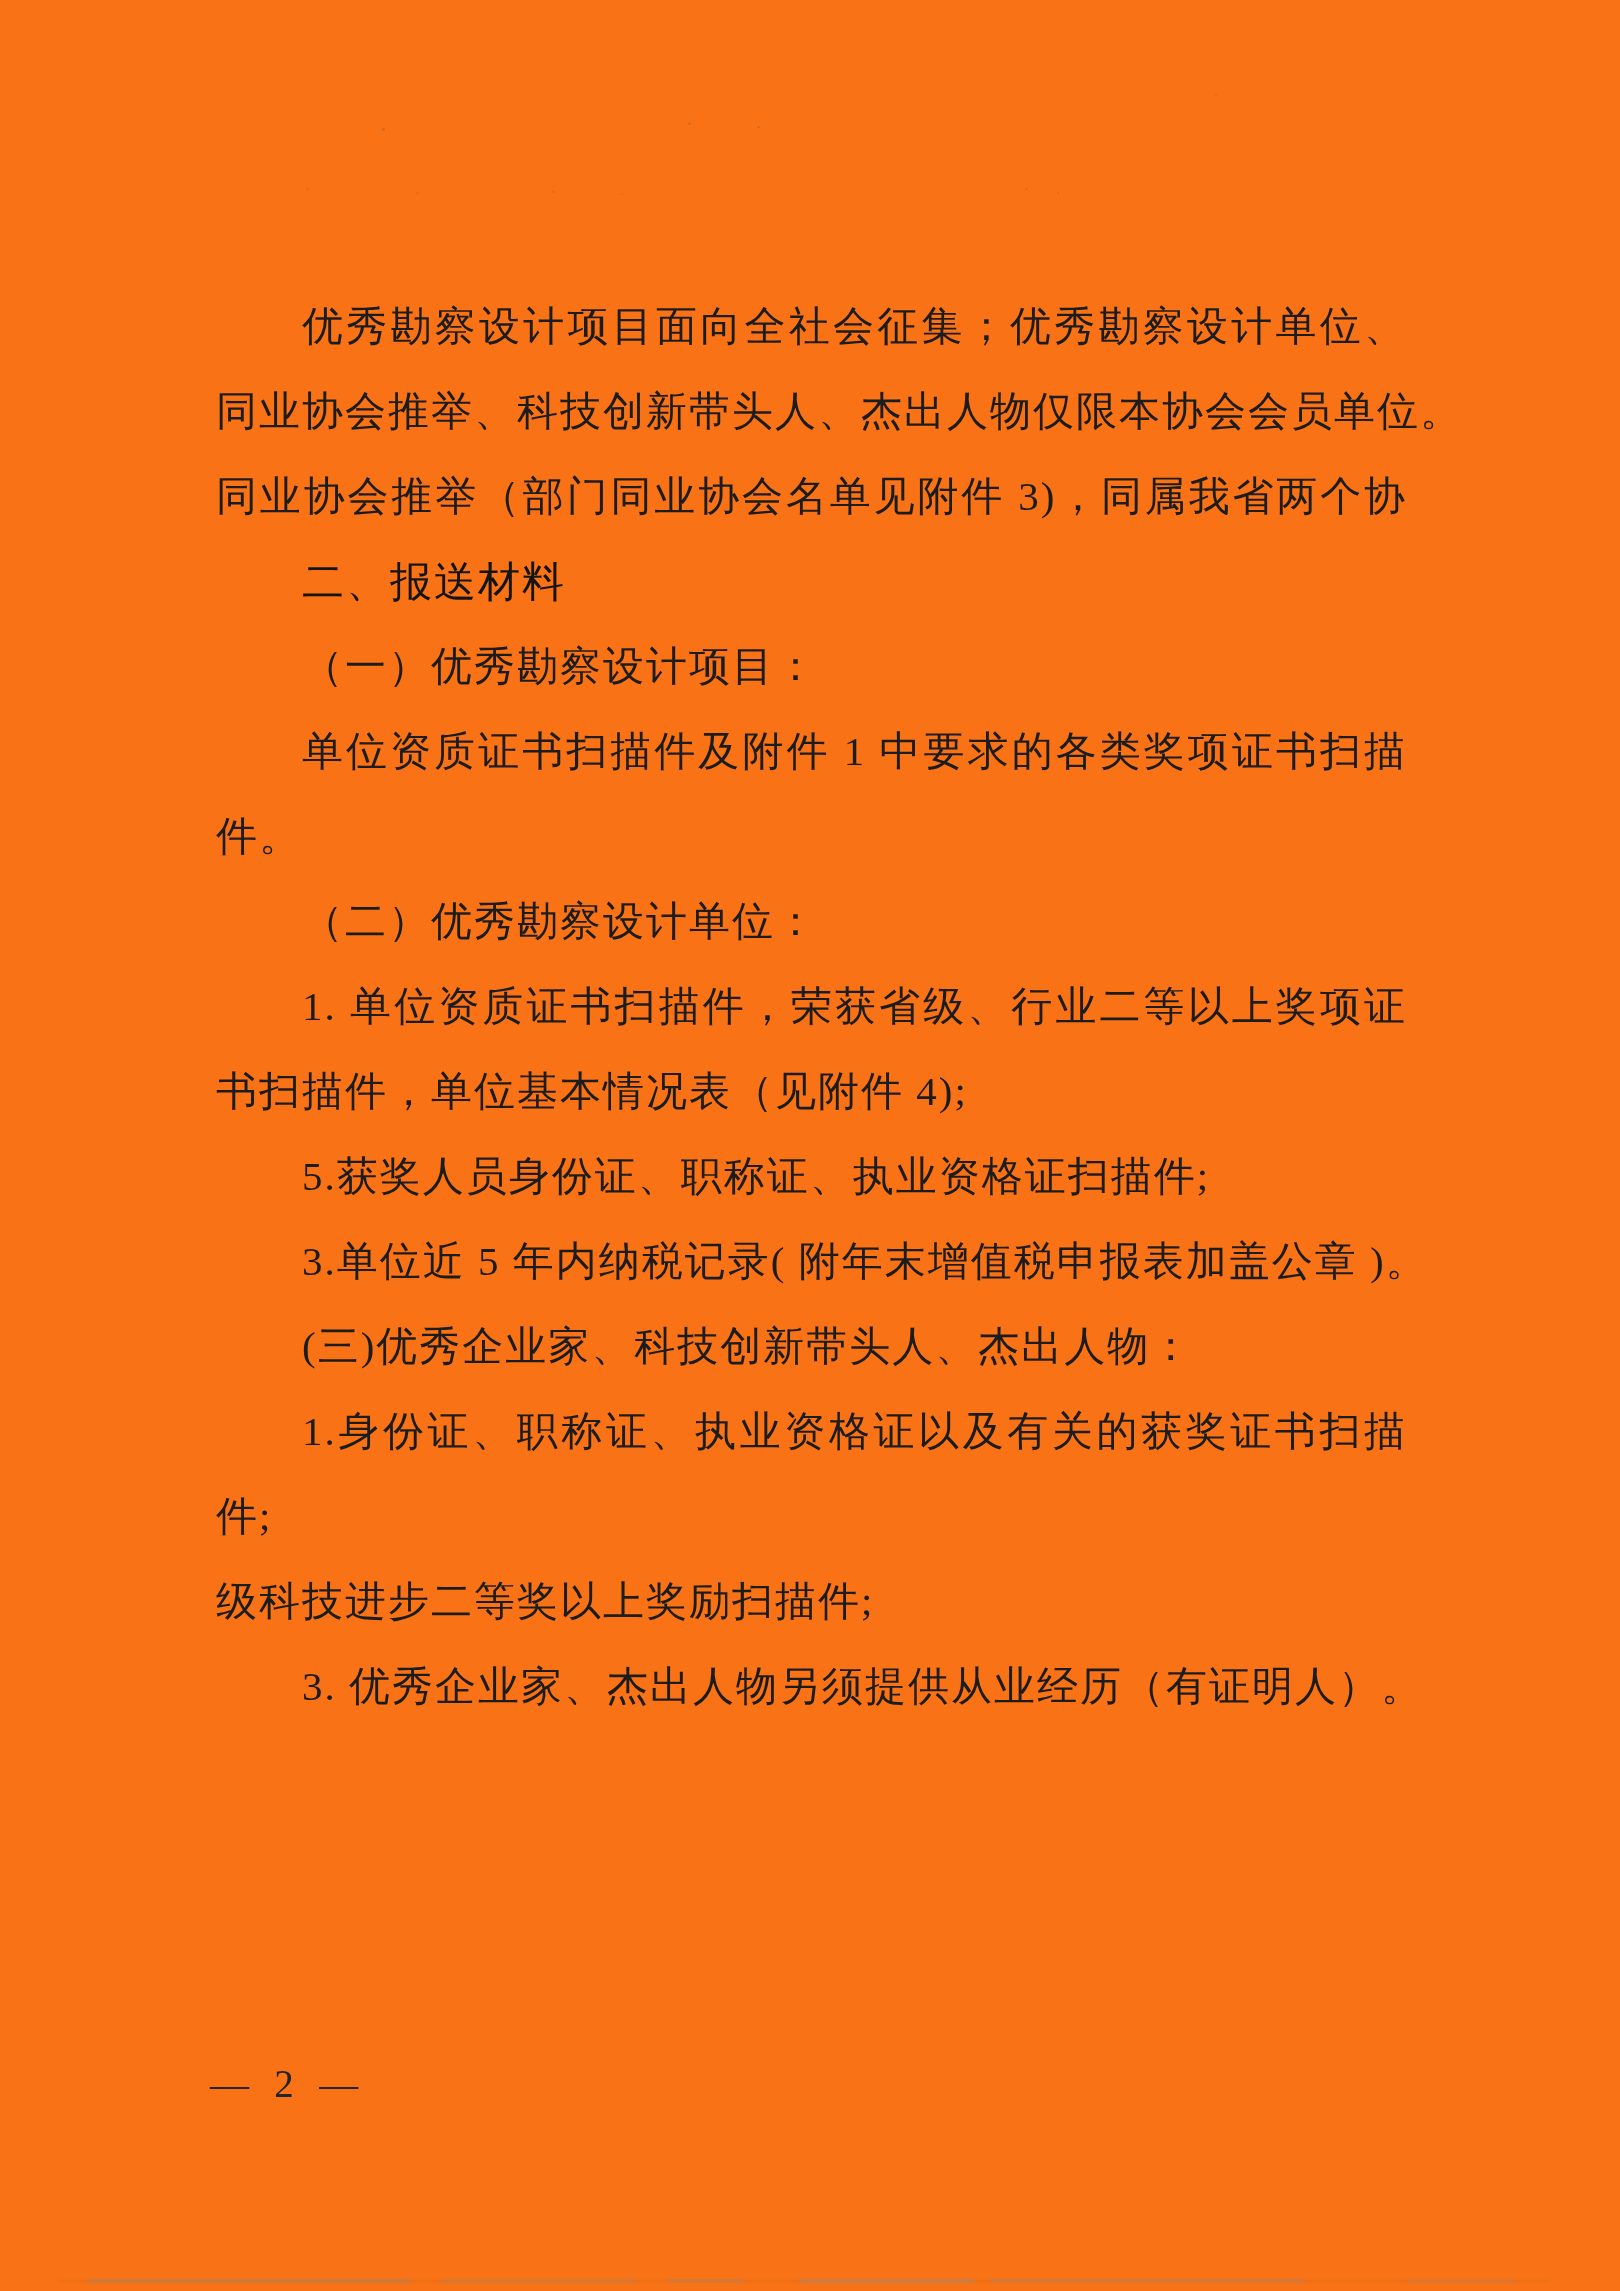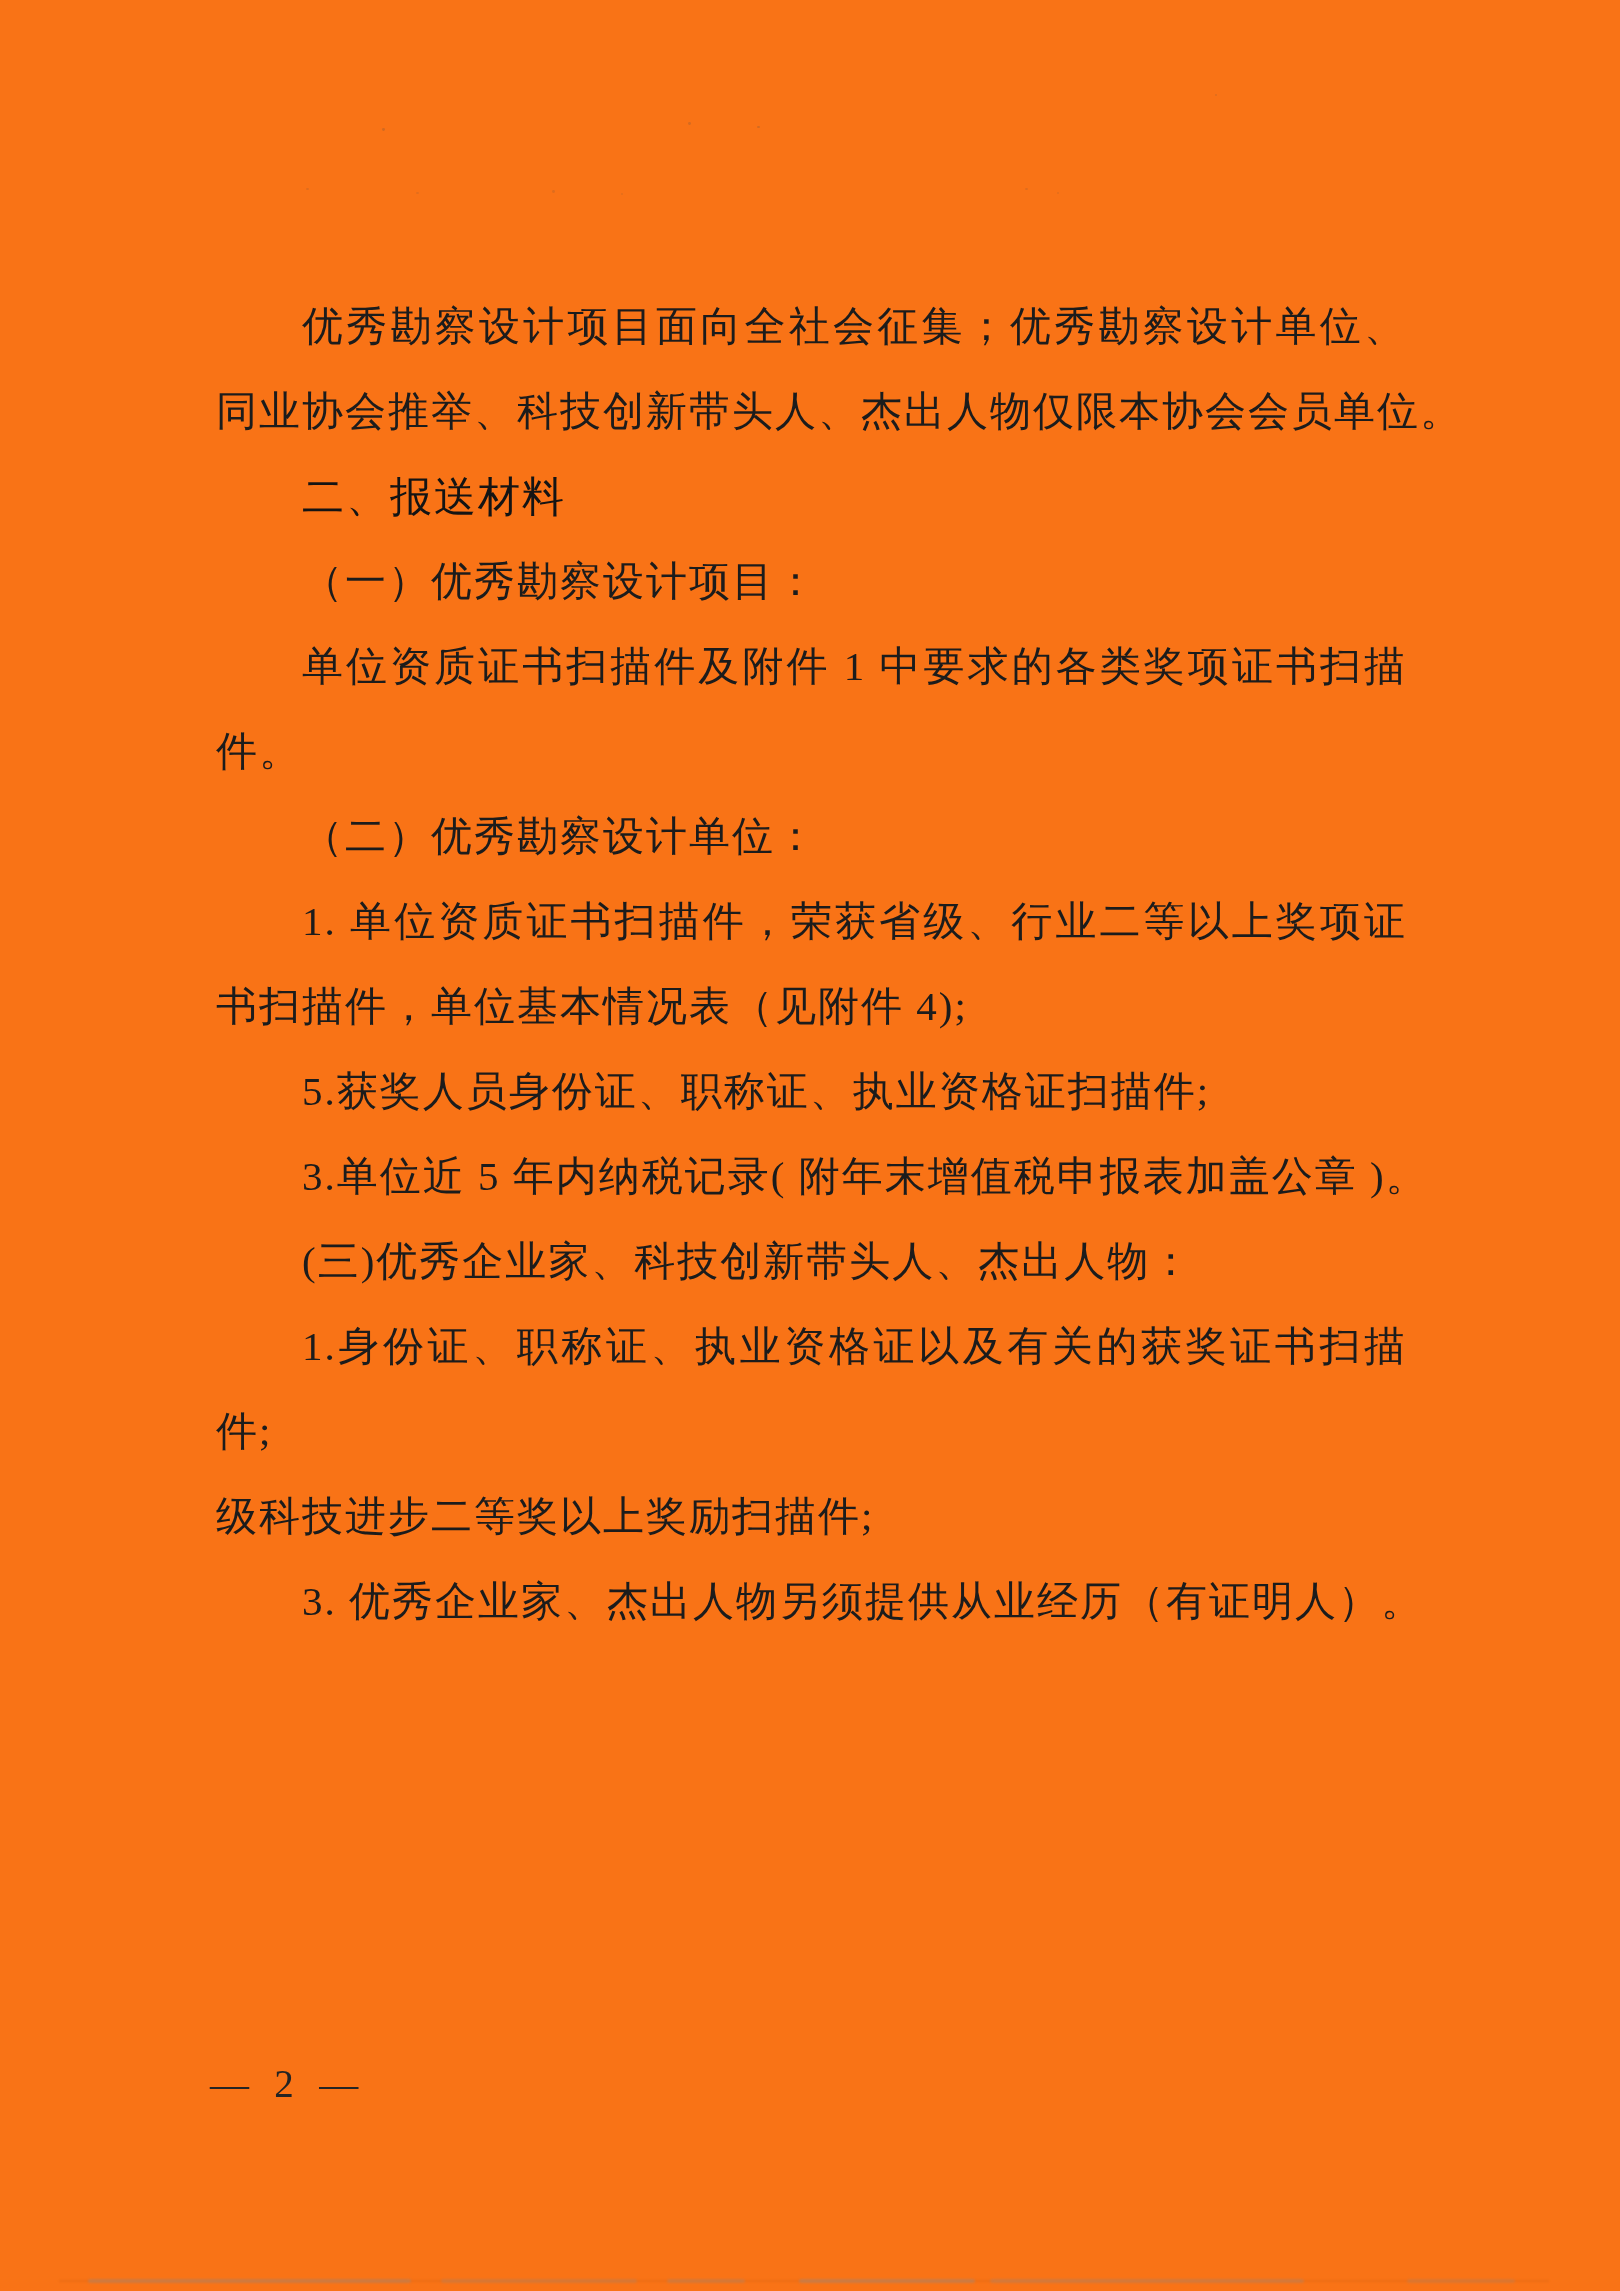--- a/index.html
+++ b/index.html
@@ -95,20 +95,21 @@
   <div class="speck" style="left:306px;top:188px;width:2.9px;height:2px;opacity:.14"></div>
   <div class="speck" style="left:416px;top:192px;width:2.9px;height:2px;opacity:.13"></div>
   <div class="speck" style="left:552px;top:190px;width:2.9px;height:2.9px;opacity:.15"></div>
   <div class="speck" style="left:621px;top:193px;width:2px;height:2px;opacity:.13"></div>
   <div class="speck" style="left:1025px;top:188px;width:2.9px;height:2px;opacity:.14"></div>
   <div class="speck" style="left:1057px;top:192px;width:2px;height:2px;opacity:.13"></div>
 
   <div class="body-text">
     <div class="ln ind jst">优秀勘察设计项目面向全社会征集；优秀勘察设计单位、</div>
     <div class="ln">同业协会推举、科技创新带头人、杰出人物仅限本协会会员单位。</div>
+    <div class="ln jst">同业协会推举（部门同业协会名单见附件 3)，同属我省两个协</div>
     <div class="ln ind hd">二、报送材料</div>
     <div class="ln ind">（一）优秀勘察设计项目：</div>
     <div class="ln ind jst">单位资质证书扫描件及附件 1 中要求的各类奖项证书扫描</div>
     <div class="ln">件。</div>
     <div class="ln ind">（二）优秀勘察设计单位：</div>
     <div class="ln ind jst">1. 单位资质证书扫描件，荣获省级、行业二等以上奖项证</div>
     <div class="ln">书扫描件，单位基本情况表（见附件 4);</div>
     <div class="ln ind">5.获奖人员身份证、职称证、执业资格证扫描件;</div>
     <div class="ln ind">3.单位近 5 年内纳税记录( 附年末增值税申报表加盖公章 )。</div>
     <div class="ln ind">(三)优秀企业家、科技创新带头人、杰出人物：</div>

